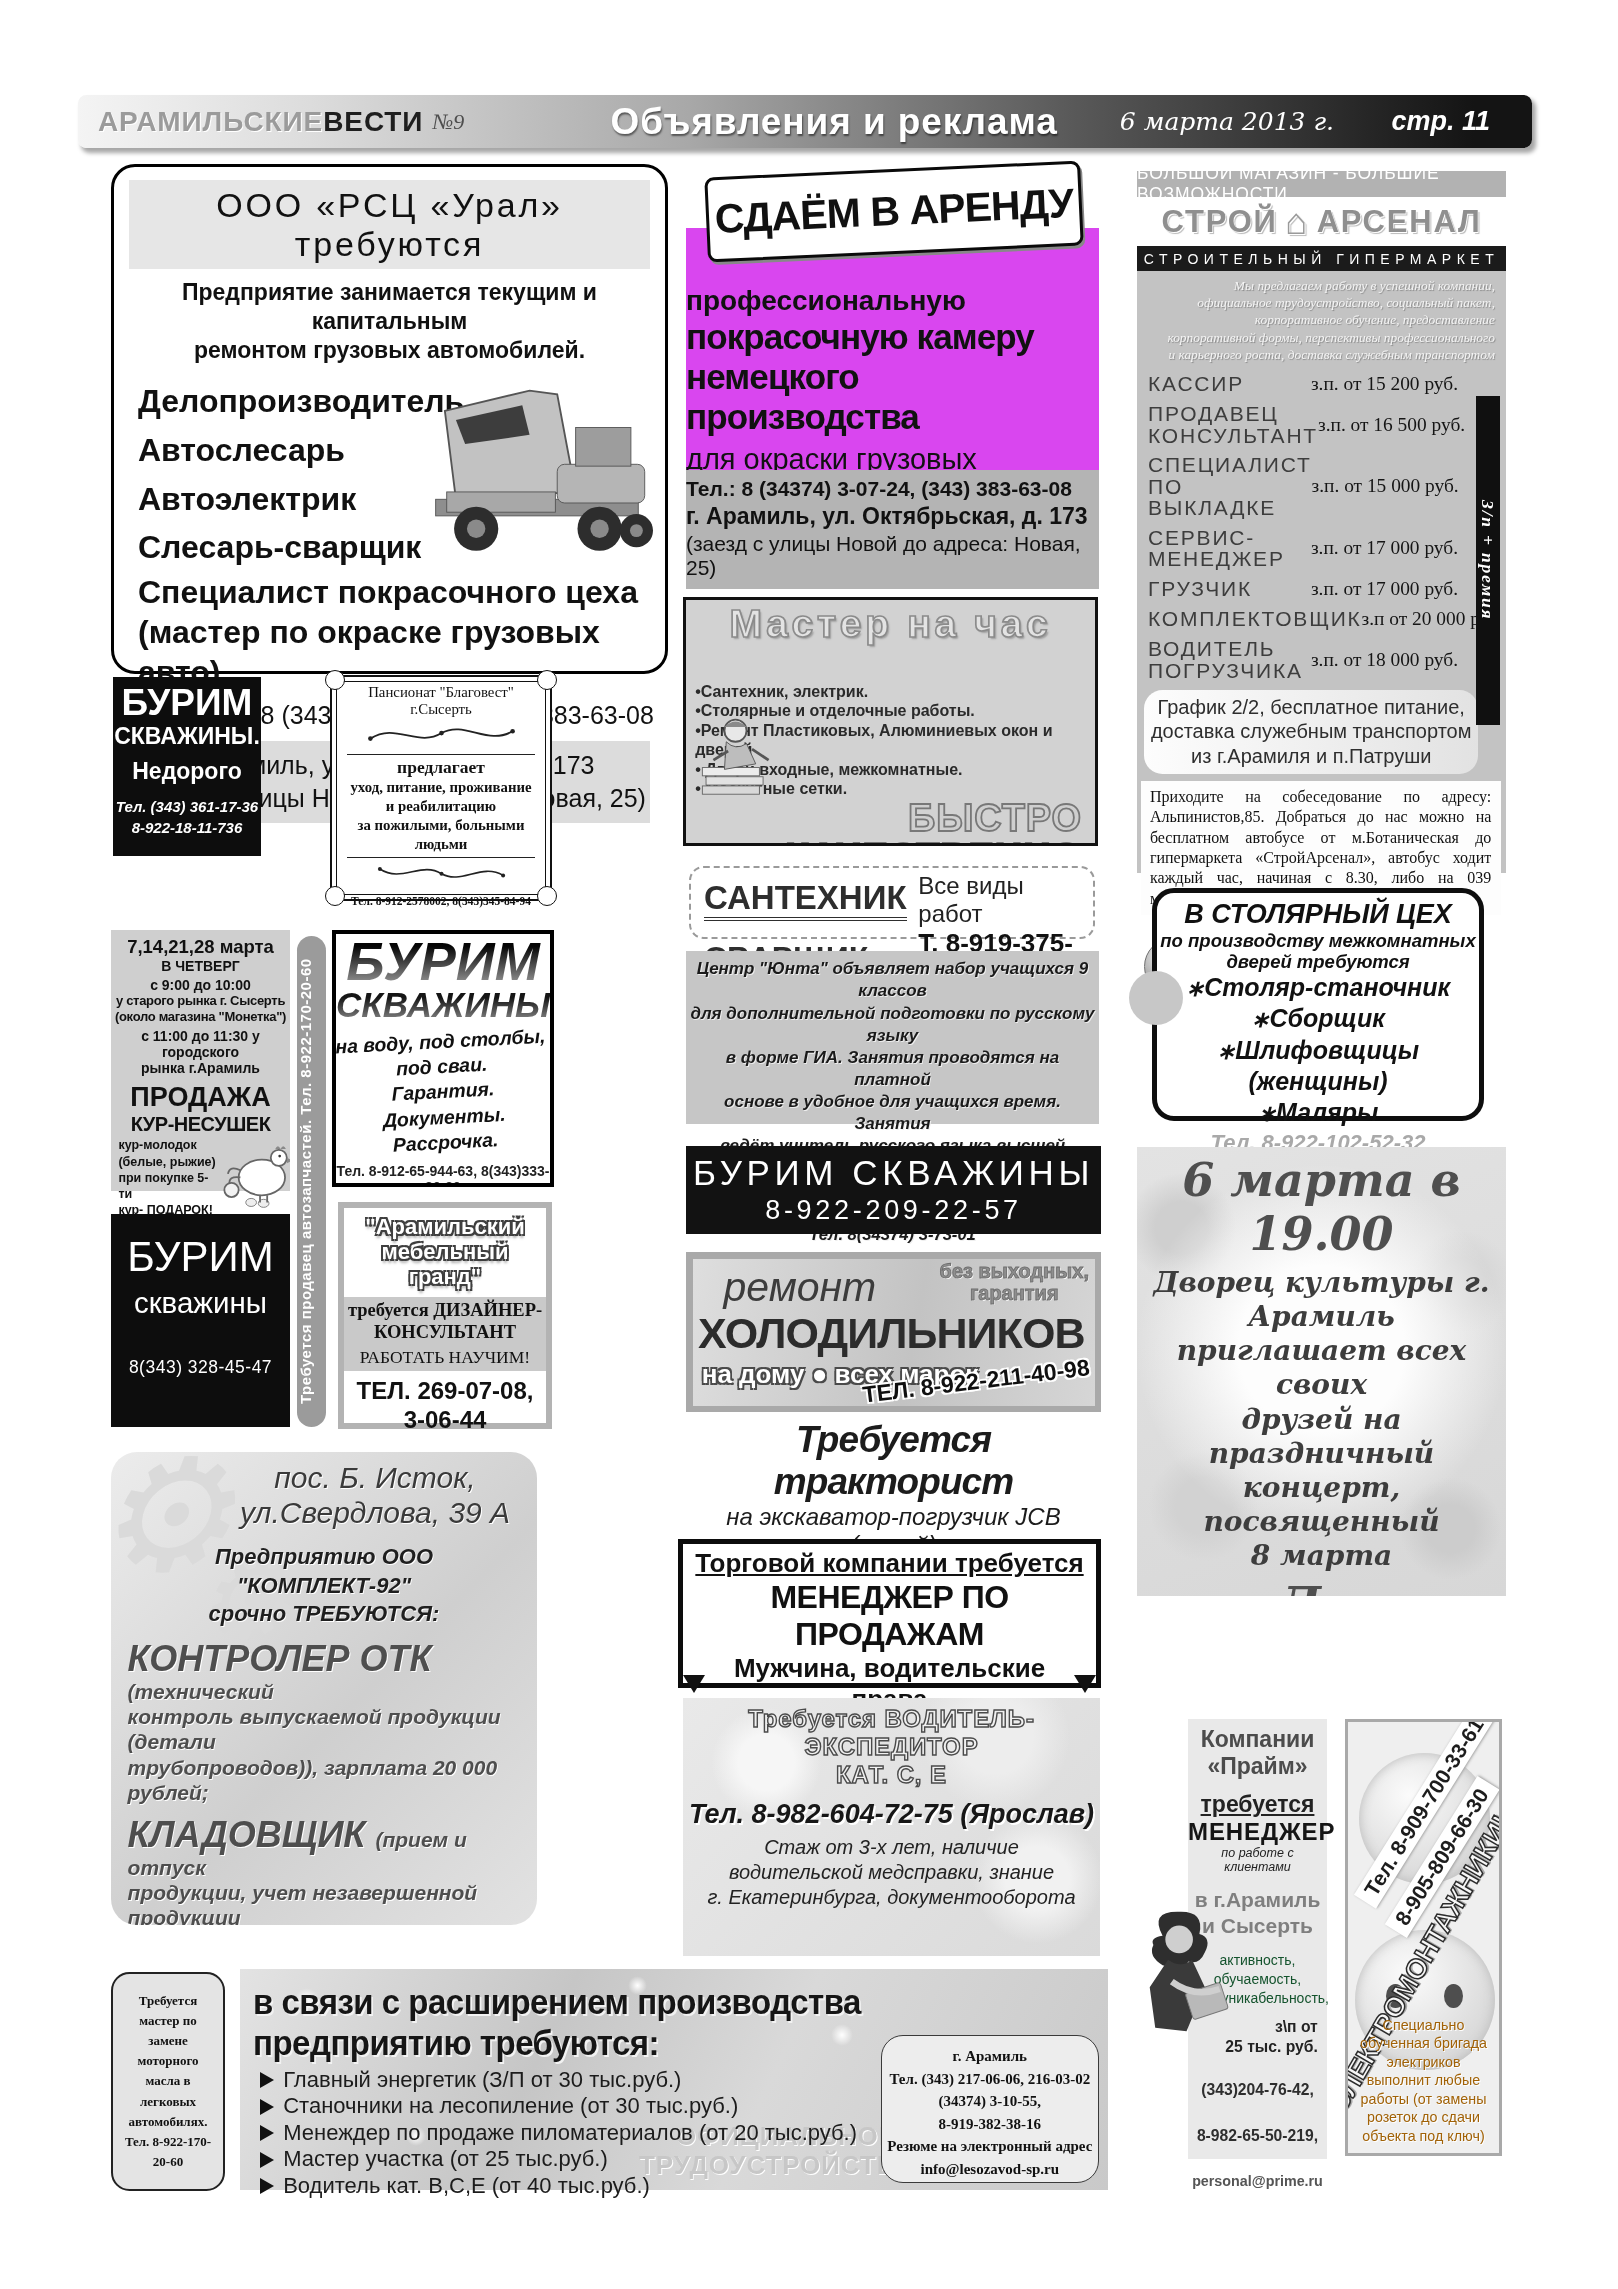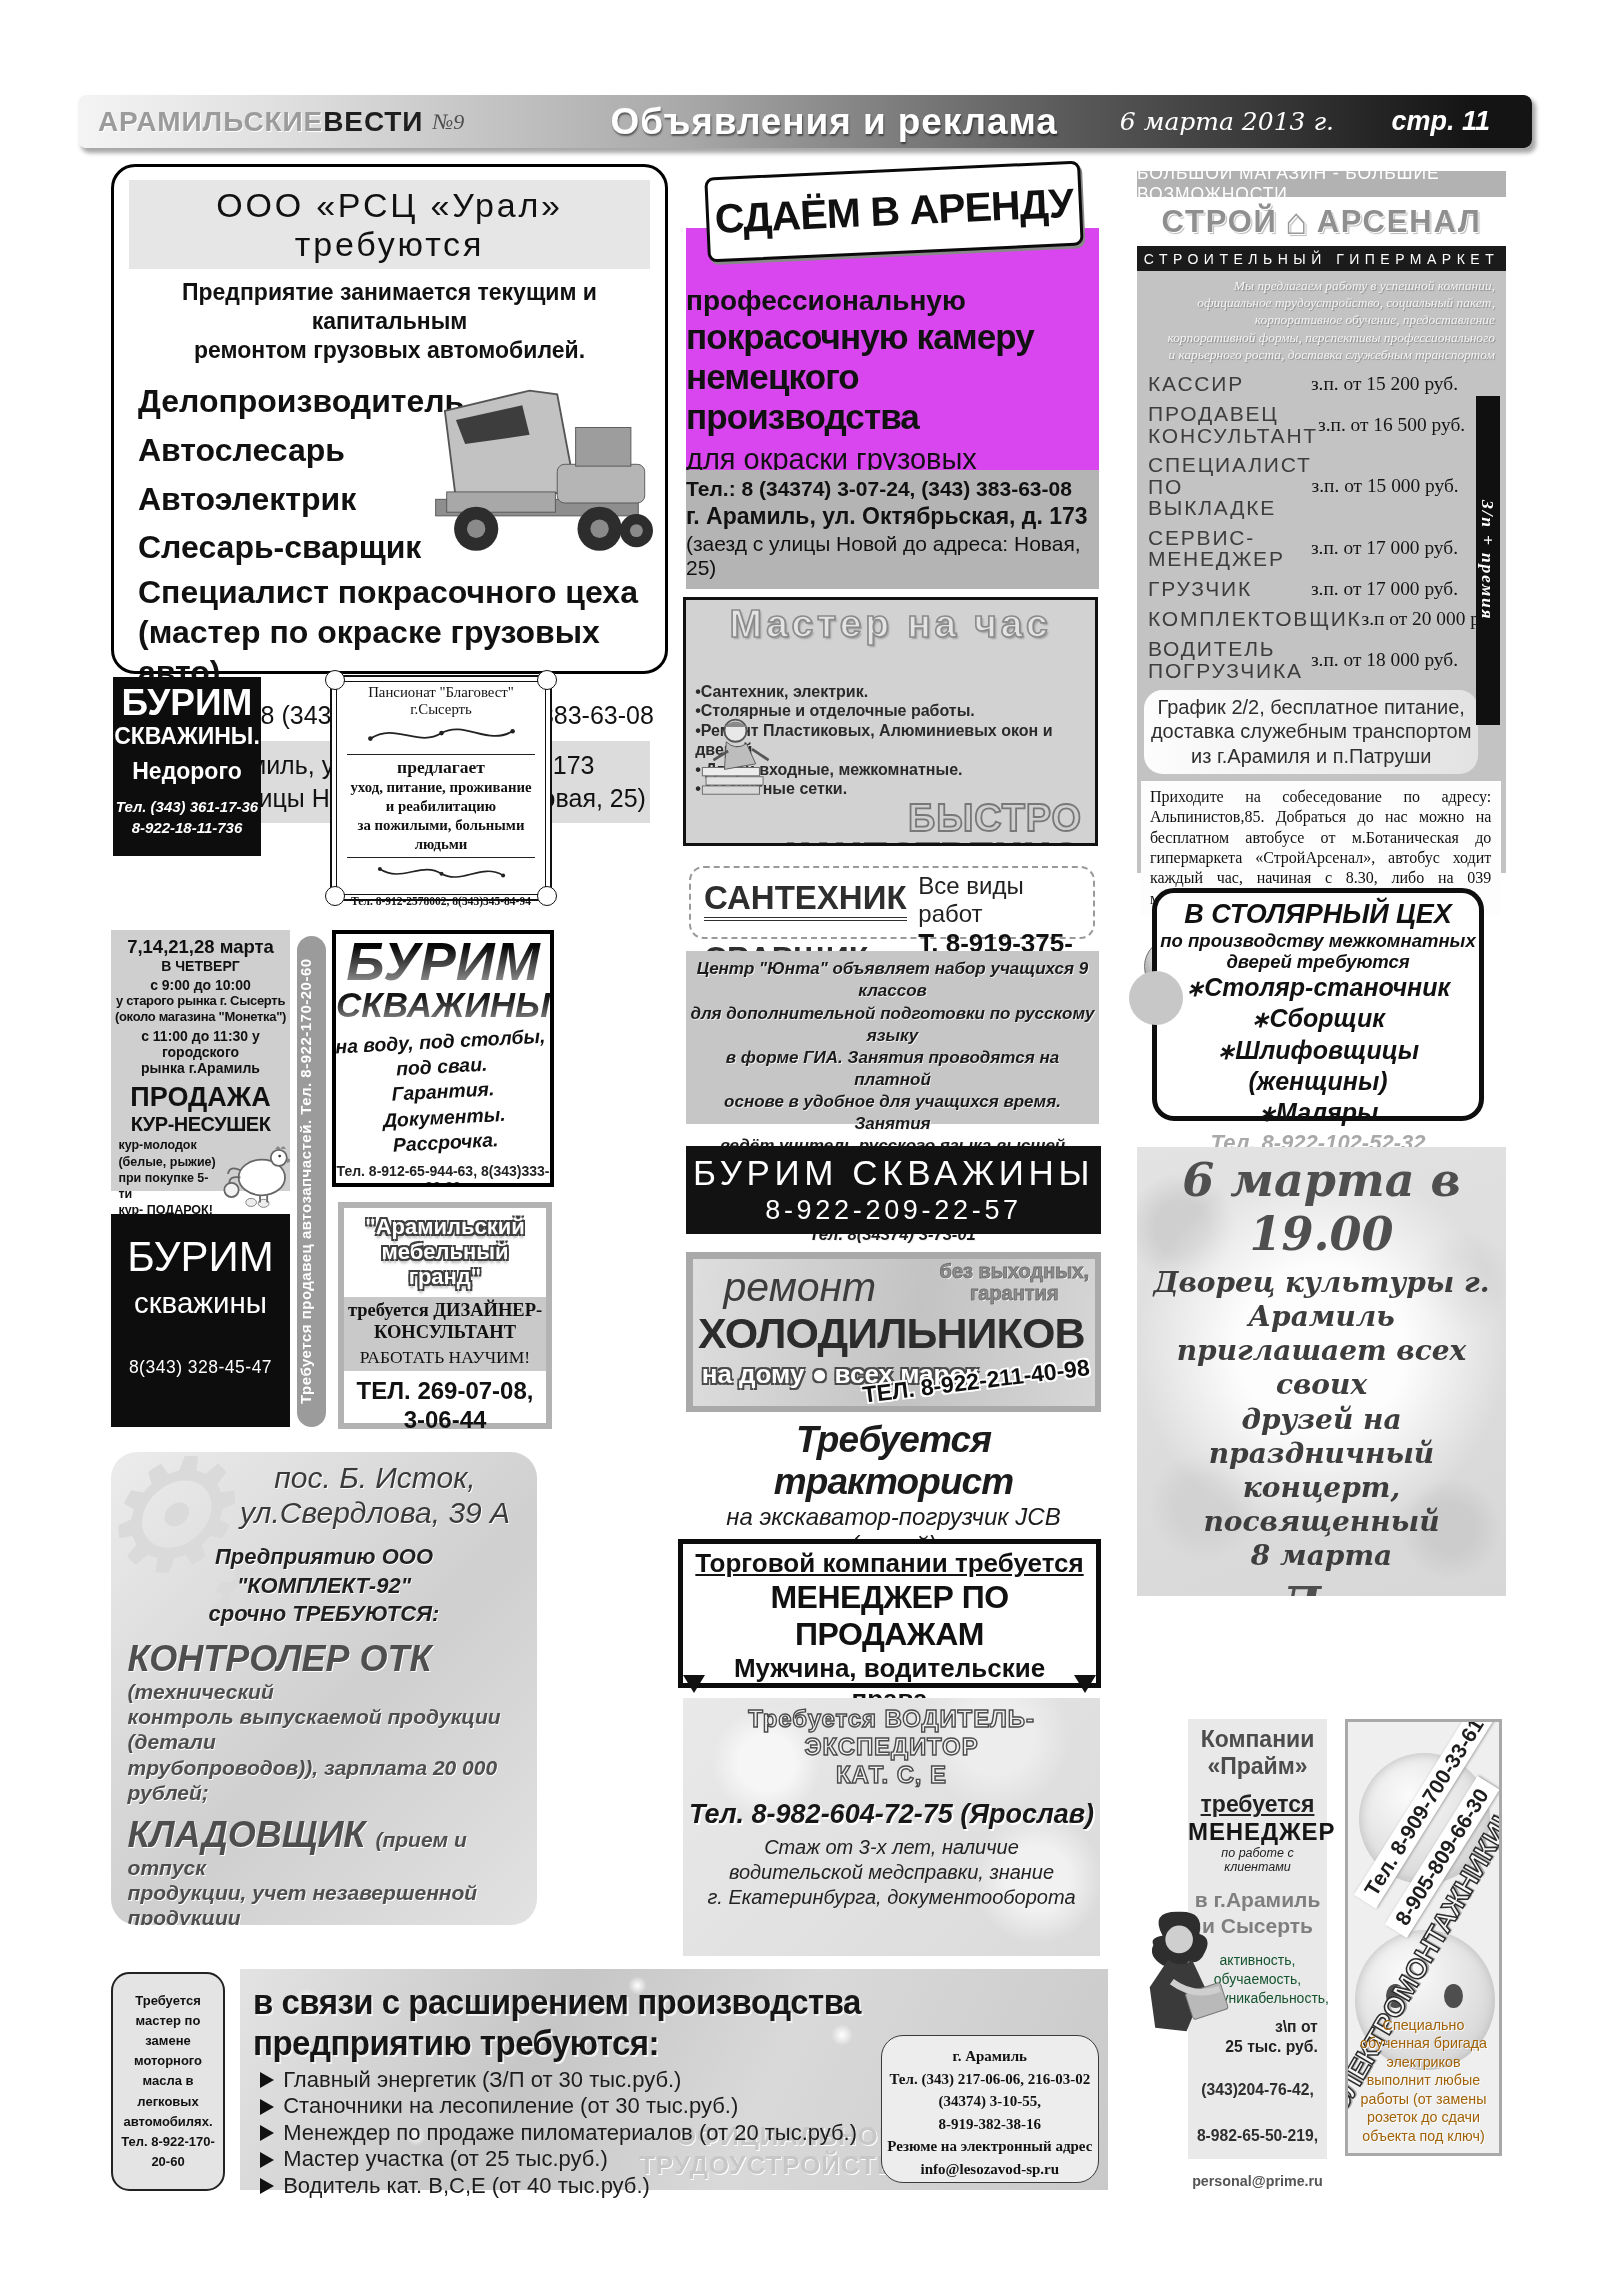--- a/index.html
+++ b/index.html
@@ -101,21 +101,21 @@
   #kompl .in { position:relative; z-index:1; padding:9.2px 16.6px 0; }
   #kompl .addr { text-align:center; padding-left:102px; font-size:30px; color:#3a3a3a; line-height:1.15; text-shadow:0.9px 0.9px 0 #fff; }
   #kompl .intro { text-align:center; font-weight:bold; font-size:22px; margin-top:13px; line-height:1.3; color:#1f1f1f; text-shadow:0.9px 0.9px 0 #fff; }
   #kompl .job { margin-top:9.2px; color:#4e4e4e; text-shadow:0.9px 0.9px 0 #fff; }
   #kompl .job .big { font-size:36px; font-weight:bold; }
   #kompl .job .nt { font-size:21px; font-weight:bold; }
   #kompl .desc { font-size:21px; font-weight:bold; color:#4e4e4e; line-height:1.2; text-shadow:0.9px 0.9px 0 #fff; }
 
   
   #zamena { left:111px; top:1972px; width:114px; height:219px; border:2.8px solid #222; border-radius:18.5px;
-    background:#e4e4e4; font-family:Liberation Sans, sans-serif; font-weight:bold; font-size:13px;
+    background:#e4e4e4; font-family:Liberation Serif, serif; font-weight:bold; font-size:13px;
     text-align:center; display:flex; align-items:center; padding:5.5px; line-height:1.55; }
 
   
   #bottom { left:240px; top:1969px; width:868px; height:221px;
     background:linear-gradient(115deg,#e3e3e3,#c6c6c6 35%,#d9d9d9 60%,#c9c9c9),
       radial-gradient(circle at 12% 20%, #fff 0 1.8px, transparent 2.8px);
     }
   #bottom .title { position:relative; z-index:1; padding:13px 0 0 13px; font-size:33px; line-height:1.17; font-weight:bold;
     letter-spacing:-0.5px; color:#161616; text-shadow:1.8px 1.8px 0 #f2f2f2; transform:scaleY(1.05); transform-origin:top left; }
   #bottom ul { position:relative; z-index:1; list-style:none; margin:7.4px 0 0 20px; }

